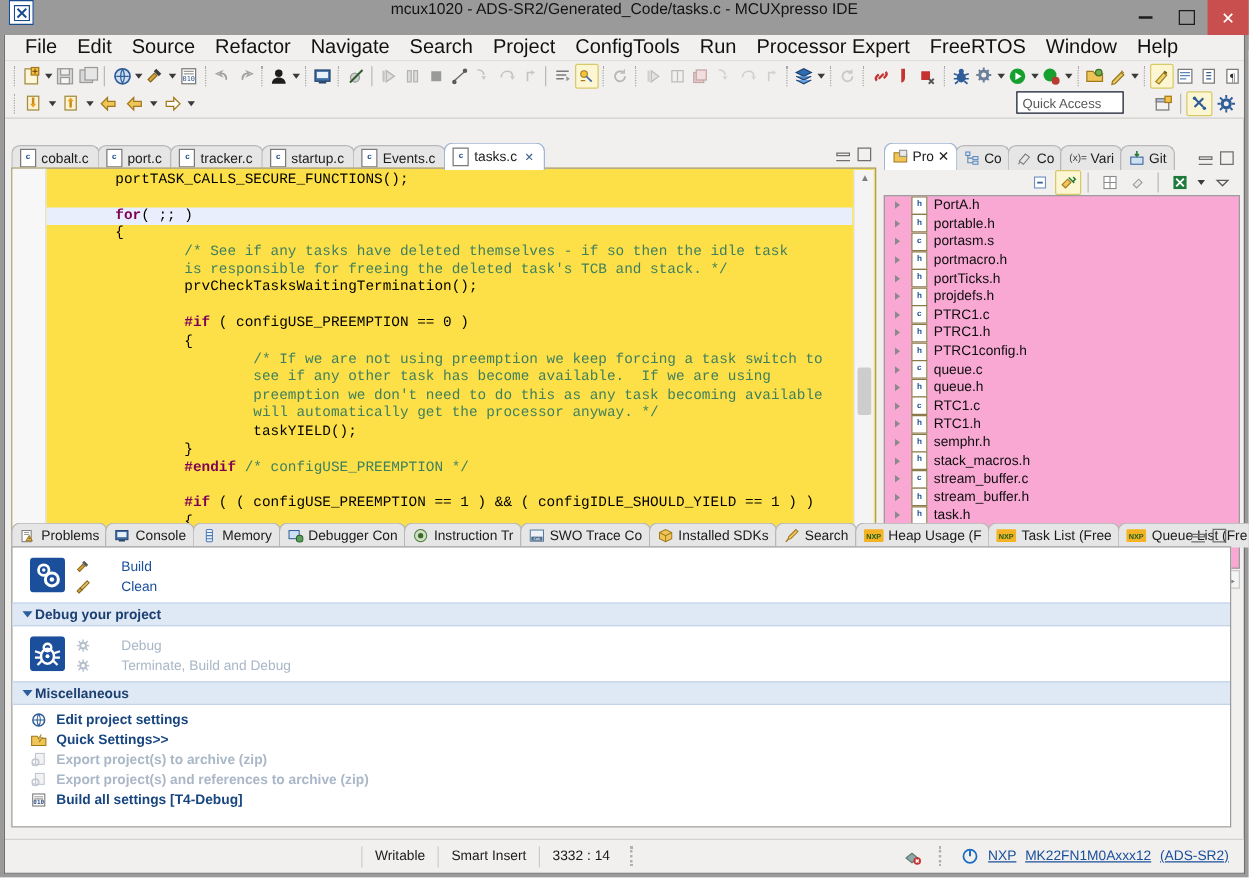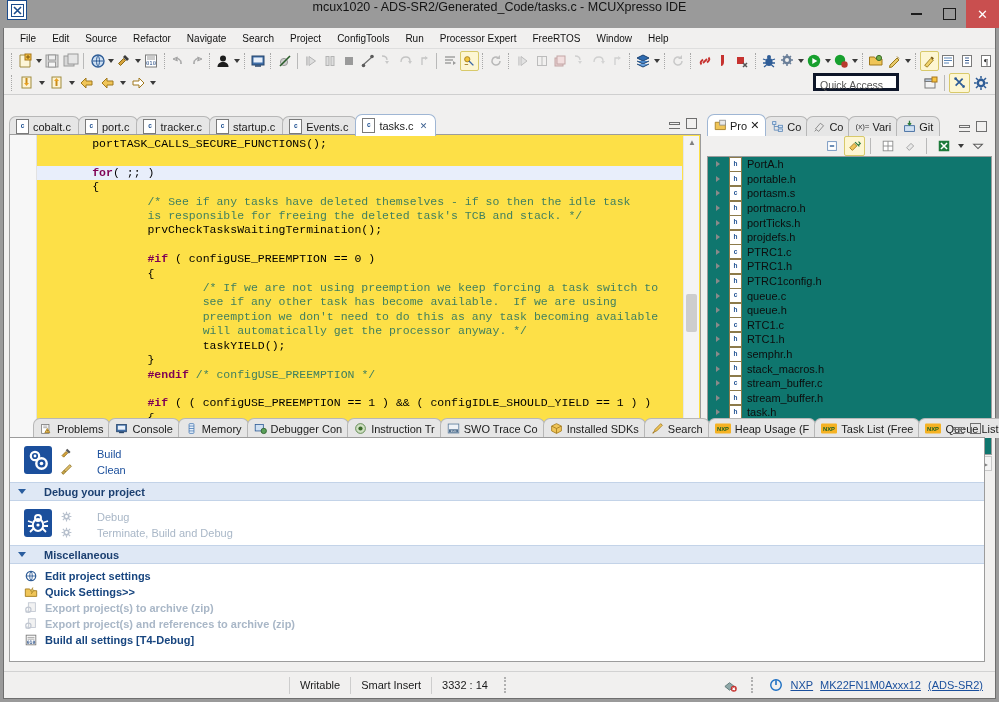--- a/index.html
+++ b/index.html
@@ -24,36 +24,36 @@
   .winbtn .min{display:block;width:11px;height:2px;background:#1c1c1c;}
   .winbtn .max{display:block;width:11px;height:10px;border:1.6px solid #1c1c1c;}
 
   
   .winbody{position:absolute;left:3px;top:28px;width:993px;height:671px;background:#f1f0ef;
      border:1px solid #6f6f6f;border-top:none;box-sizing:border-box;}
 
   
   .menubar{height:20px;display:flex;align-items:center;padding-left:8px;background:#f1f0ef;
      border-bottom:1px solid #dedede;}
-  .menuitem{padding:2px 8px;font-size:10px;color:#111;}
+  .menuitem{padding:2px 8px;font-size:16px;color:#111;}
 
   
   .toolbar{height:23px;display:flex;align-items:center;padding-left:4px;background:#f1f0ef;position:relative;}
   .toolbar2{height:22px;display:flex;align-items:center;padding-left:4px;background:#f1f0ef;position:relative;
     border-bottom:1px solid #cfcfcf;}
   .tbtn{width:21px;height:20px;display:flex;align-items:center;justify-content:center;position:relative;}
   .tsep{width:1px;height:16px;margin:0 3px;border-left:1px dotted #a8a8a8;}
   .tsep.solid{border-left:1px solid #b9b9b9;}
   .caret{width:9px;height:20px;display:flex;align-items:center;justify-content:center;
     font-size:7px;color:#444;}
   .caret:after{content:"";border-left:3.5px solid transparent;border-right:3.5px solid transparent;
     border-top:4px solid #3a3a3a;}
   .tbtn.on{background:#fdf6d2;border:1px solid #d8c96a;box-sizing:border-box;border-radius:2px;}
 
-  .qa{position:absolute;right:96px;top:1px;width:86px;height:18px;border:3px solid #0f172a;background:#fff;
+  .qa{position:absolute;right:96px;top:1px;width:86px;height:18px;border:1px solid #0f172a;background:#fff;
      font-size:10.5px;color:#555;padding:0 4px;line-height:18px;box-sizing:border-box;}
   .qa-wrap{position:absolute;right:4px;top:0;display:flex;align-items:center;height:22px;}
 
   
   .main{position:absolute;left:0;top:66px;right:0;bottom:36px;}
   .tabrow{position:absolute;left:5px;top:20px;width:692px;height:22px;display:flex;align-items:flex-end;}
   .etab{height:19px;display:flex;align-items:center;gap:4px;padding:0 8px 0 6px;font-size:11px;
      background:#e6e6e6;border:1px solid #b7b7b7;border-bottom:none;border-radius:7px 7px 0 0;margin-right:-2px;
      color:#1b1b1b;position:relative;}
   .etab.active{background:#fff;border-color:#9fb6d4;height:21px;z-index:3;}
@@ -83,21 +83,21 @@
   .pb-max{width:11px;height:11px;border:1.5px solid #6f6f6f;box-sizing:border-box;}
 
   
   .rpanel{position:absolute;left:703px;top:20px;width:285px;height:357px;}
   .rtabrow{display:flex;align-items:flex-end;height:22px;}
   .rtab{height:19px;display:flex;align-items:center;gap:3px;padding:0 6px;font-size:11px;background:#e6e6e6;
      border:1px solid #b7b7b7;border-bottom:none;border-radius:7px 7px 0 0;margin-right:-2px;color:#1b1b1b;}
   .rtab.active{background:#fff;border-color:#9fb6d4;height:21px;z-index:3;}
   .rtoolbar{height:20px;display:flex;align-items:center;justify-content:flex-end;gap:2px;padding-right:4px;
     background:#f1f0ef;}
-  .rtree{position:absolute;left:0;top:42px;right:0;bottom:16px;background:#0f766e;border:1px solid #9c9c9c;
+  .rtree{position:absolute;left:0;top:42px;right:0;bottom:16px;background:#f9a8d4;border:1px solid #9c9c9c;
      box-sizing:border-box;overflow:hidden;}
   .trow{display:flex;align-items:center;height:14.6px;padding-left:8px;font-size:11px;color:#0d0d0d;}
   .trow .tw{width:13px;color:#7a7a7a;font-size:7px;display:flex;align-items:center;}
   .trow .tw:before{content:"";border-top:3.5px solid transparent;border-bottom:3.5px solid transparent;
      border-left:4.5px solid #8a8a8a;}
   .trow .fi{width:11px;height:13px;background:#fff;border:1px solid #8c7a4a;font-size:6.5px;
      display:flex;align-items:center;justify-content:center;font-weight:bold;line-height:1;margin-right:5px;}
   .trow .fi.c{color:#1d4f91;}
   .trow .fi.h{color:#1d4f91;}
   .trow.sel .lbl{outline:1px dotted #6b6b6b;}
@@ -106,21 +106,21 @@
 
   
   .bottom{position:absolute;left:5px;right:10px;bottom:0px;height:250px;}
   .btabrow{display:flex;align-items:flex-end;height:22px;position:relative;}
   .btab{height:19px;display:flex;align-items:center;gap:4px;padding:0 6px;font-size:11px;background:#e6e6e6;
      border:1px solid #b7b7b7;border-bottom:none;border-radius:7px 7px 0 0;margin-right:-2px;color:#1b1b1b;
      white-space:nowrap;}
   .bbody{position:absolute;left:0;top:21px;right:0;bottom:0;background:#fff;border:1px solid #9c9c9c;
      box-sizing:border-box;}
   .qs-sec{display:flex;align-items:center;height:17px;background:#dfe8f5;border-top:1px solid #c3d3e8;
-     border-bottom:1px solid #c3d3e8;padding-left:8px;font-size:11px;font-weight:bold;color:#1b3f70;gap:18px;}
+     border-bottom:1px solid #c3d3e8;padding-left:8px;font-size:11px;font-weight:bold;color:#1b3f70;gap:2px;}
   .qs-sec .tri{width:0;height:0;border-left:4px solid transparent;border-right:4px solid transparent;
      border-top:5px solid #2a5d9e;}
   .qs-group{display:flex;align-items:flex-start;padding:8px 0 6px 14px;gap:8px;}
   .bigicon{width:28px;height:28px;border-radius:3px;display:flex;align-items:center;justify-content:center;
      flex:0 0 auto;}
   .qs-links{display:flex;flex-direction:column;gap:3px;padding-top:1px;}
   .qs-link{display:flex;align-items:center;gap:24px;font-size:11px;color:#1b4f9c;}
   .qs-link.dis{color:#a9b7c7;}
   .misc-link{display:flex;align-items:center;gap:7px;font-size:11px;color:#17457f;height:16px;padding-left:14px;
      font-weight:bold;}
@@ -765,21 +765,21 @@
             </div>
           </div>
         <div class="rhscroll">
           <div class="arrow" style="left:3px;top:3px;">◀</div>
           <div class="hthumb" style="left:16px;width:236px;background:#cdcdcd;"></div>
           <div class="arrow" style="right:3px;top:3px;">▶</div>
         </div>
       </div>
     </div>
 
-    <div class="bottom" style="top:388px;height:246px;padding-left:24px;">
+    <div class="bottom" style="top:388px;height:246px;">
       <div class="btabrow" id="btab-row">
           <div class="btab">
             <span>
               <svg width="13" height="13" viewBox="0 0 16 16">
                 <rect x="2" y="3" width="9" height="11" fill="#fff" stroke="#7a7a7a"></rect>
                 <path d="M4 5h5M4 7h5" stroke="#9a9a9a"></path>
                 <path d="M9 8l3 5H6z" fill="#f0c558" stroke="#a1791c"></path>
                 <path d="M9 10v1.5" stroke="#5a4010"></path>
               </svg>
             </span>

